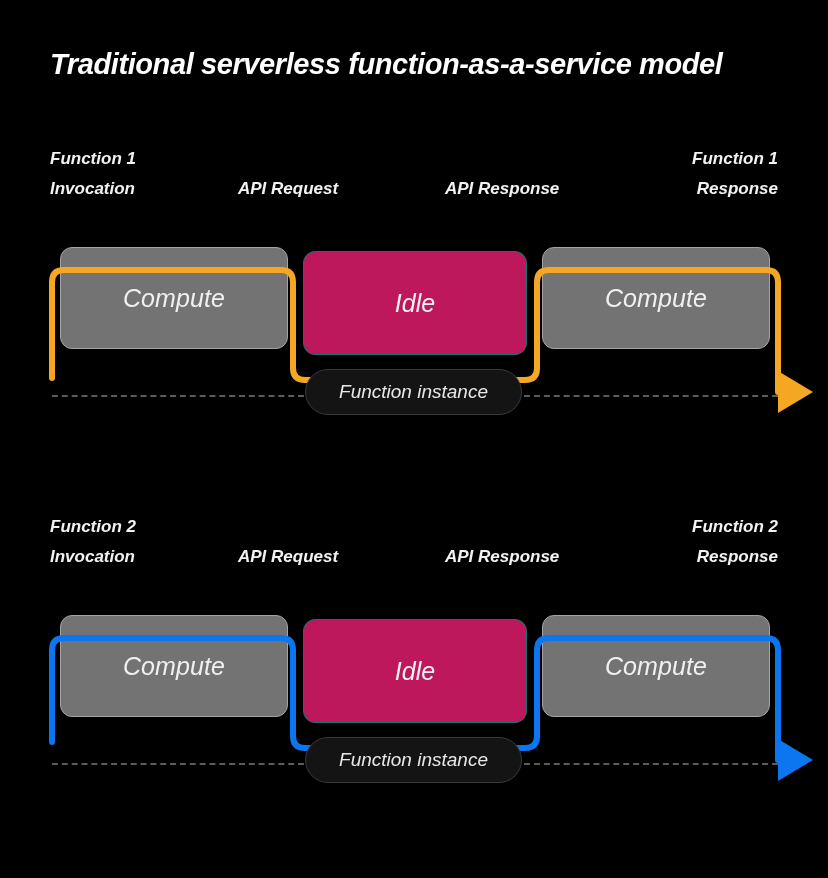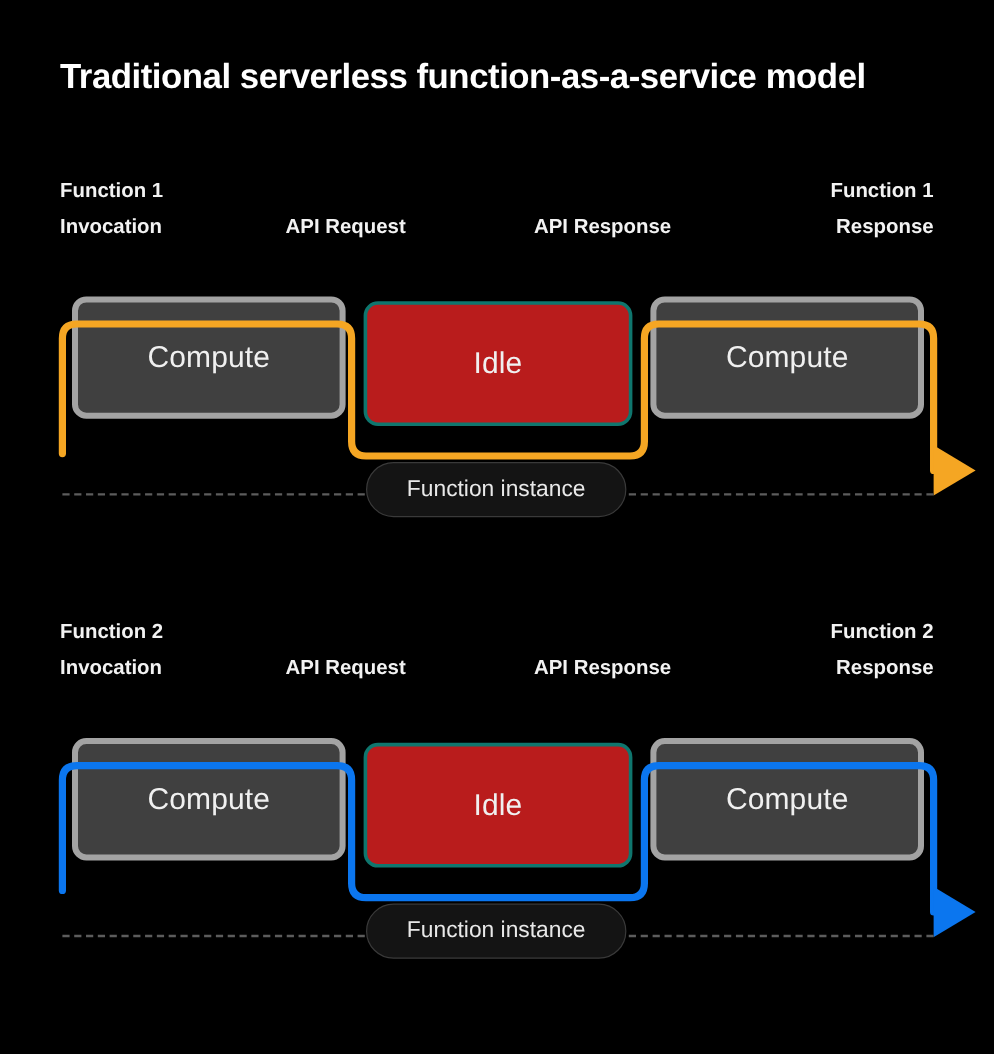--- a/index.html
+++ b/index.html
@@ -14,20 +14,21 @@
     font-family: "Liberation Sans", sans-serif;
     color: #ffffff;
     position: relative;
   }
   #page {
     position: absolute;
     left: 0; top: 0;
     width: 828px;
     height: 878px;
     background: #000000;
+    font-style: italic;
   }
 
   
   .title {
     position: absolute;
     left: 50px;
     top: 48px;
     font-size: 29px;
     font-weight: bold;
     letter-spacing: -0.4px;
@@ -71,44 +72,44 @@
     box-sizing: border-box;
     border-radius: 12px;
     display: flex;
     align-items: center;
     justify-content: center;
     font-size: 25px;
     letter-spacing: 0.1px;
     color: #f0f0f0;
   }
   .box-compute {
-    background: #404040;
-    border: 5px solid #a3a3a3;
+    background: #737373;
+    border: 1px solid #a3a3a3;
   }
   .box-idle {
-    background: #b91c1c;
-    border: 3px solid #0f766e;
+    background: #be185d;
+    border: 1px solid #0f766e;
   }
   .box-1 { left: 60px;  top: 15px; width: 228px; height: 102px; }
   .box-2 { left: 303px; top: 19px; width: 224px; height: 104px; }
   .box-3 { left: 542px; top: 15px; width: 228px; height: 102px; }
 
   
   .lifeline {
     position: absolute;
     left: 0; top: 96px;
     width: 828px; height: 160px;
     overflow: visible;
     pointer-events: none;
   }
 
   
   .instance-row {
     position: absolute;
-    left: 0; top: 256px;
+    left: 0; top: 240px;
     width: 676px; height: 56px;
   }
   .dash-line {
     position: absolute;
     top: 27px;
     height: 0;
     border-top: 2px dashed #5c5c5c;
   }
   .dash-left  { left: 52px;  width: 252px; }
   .dash-right { left: 524px; width: 254px; }

